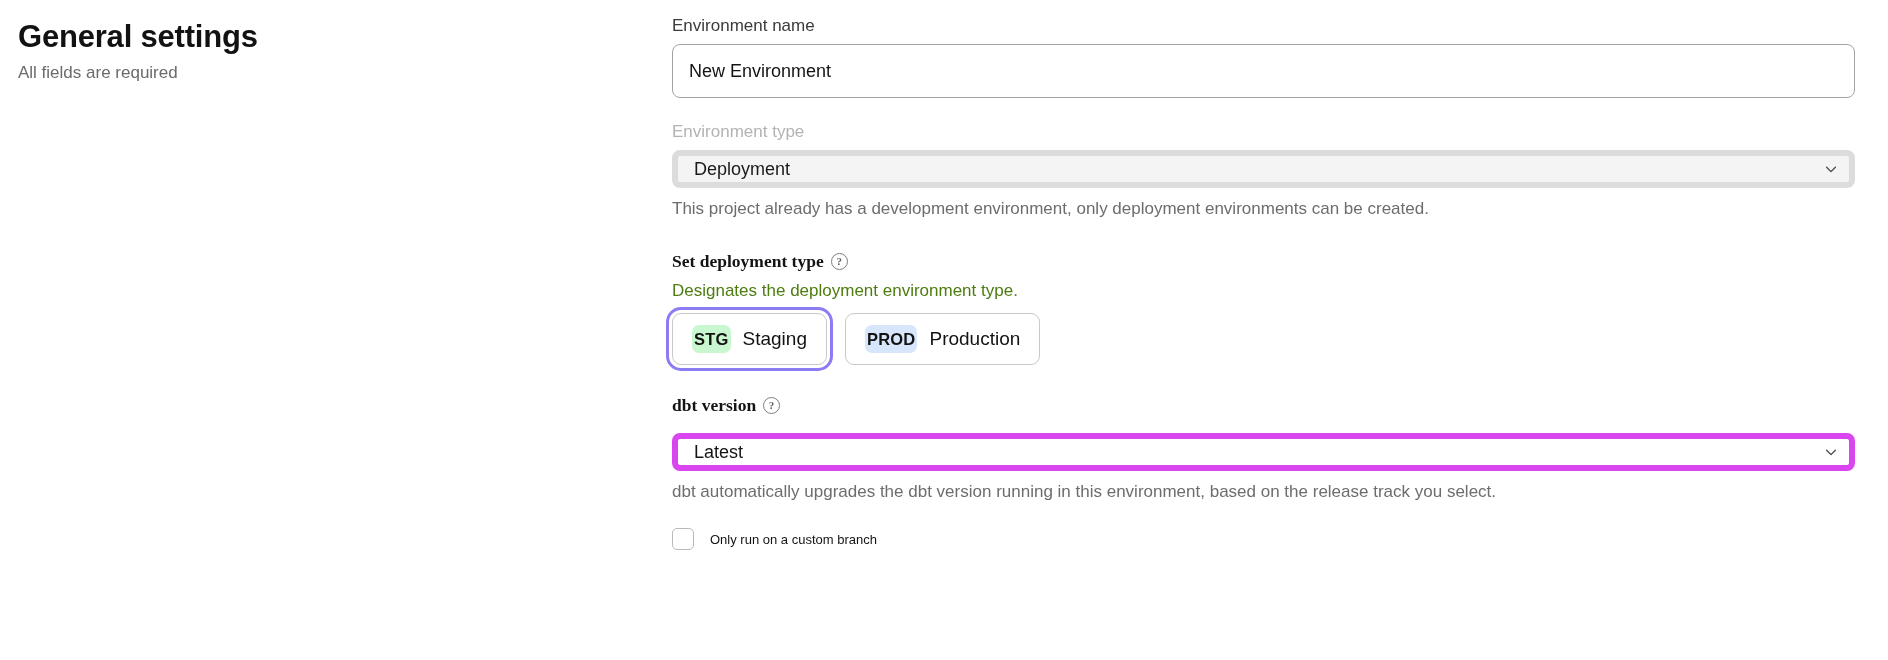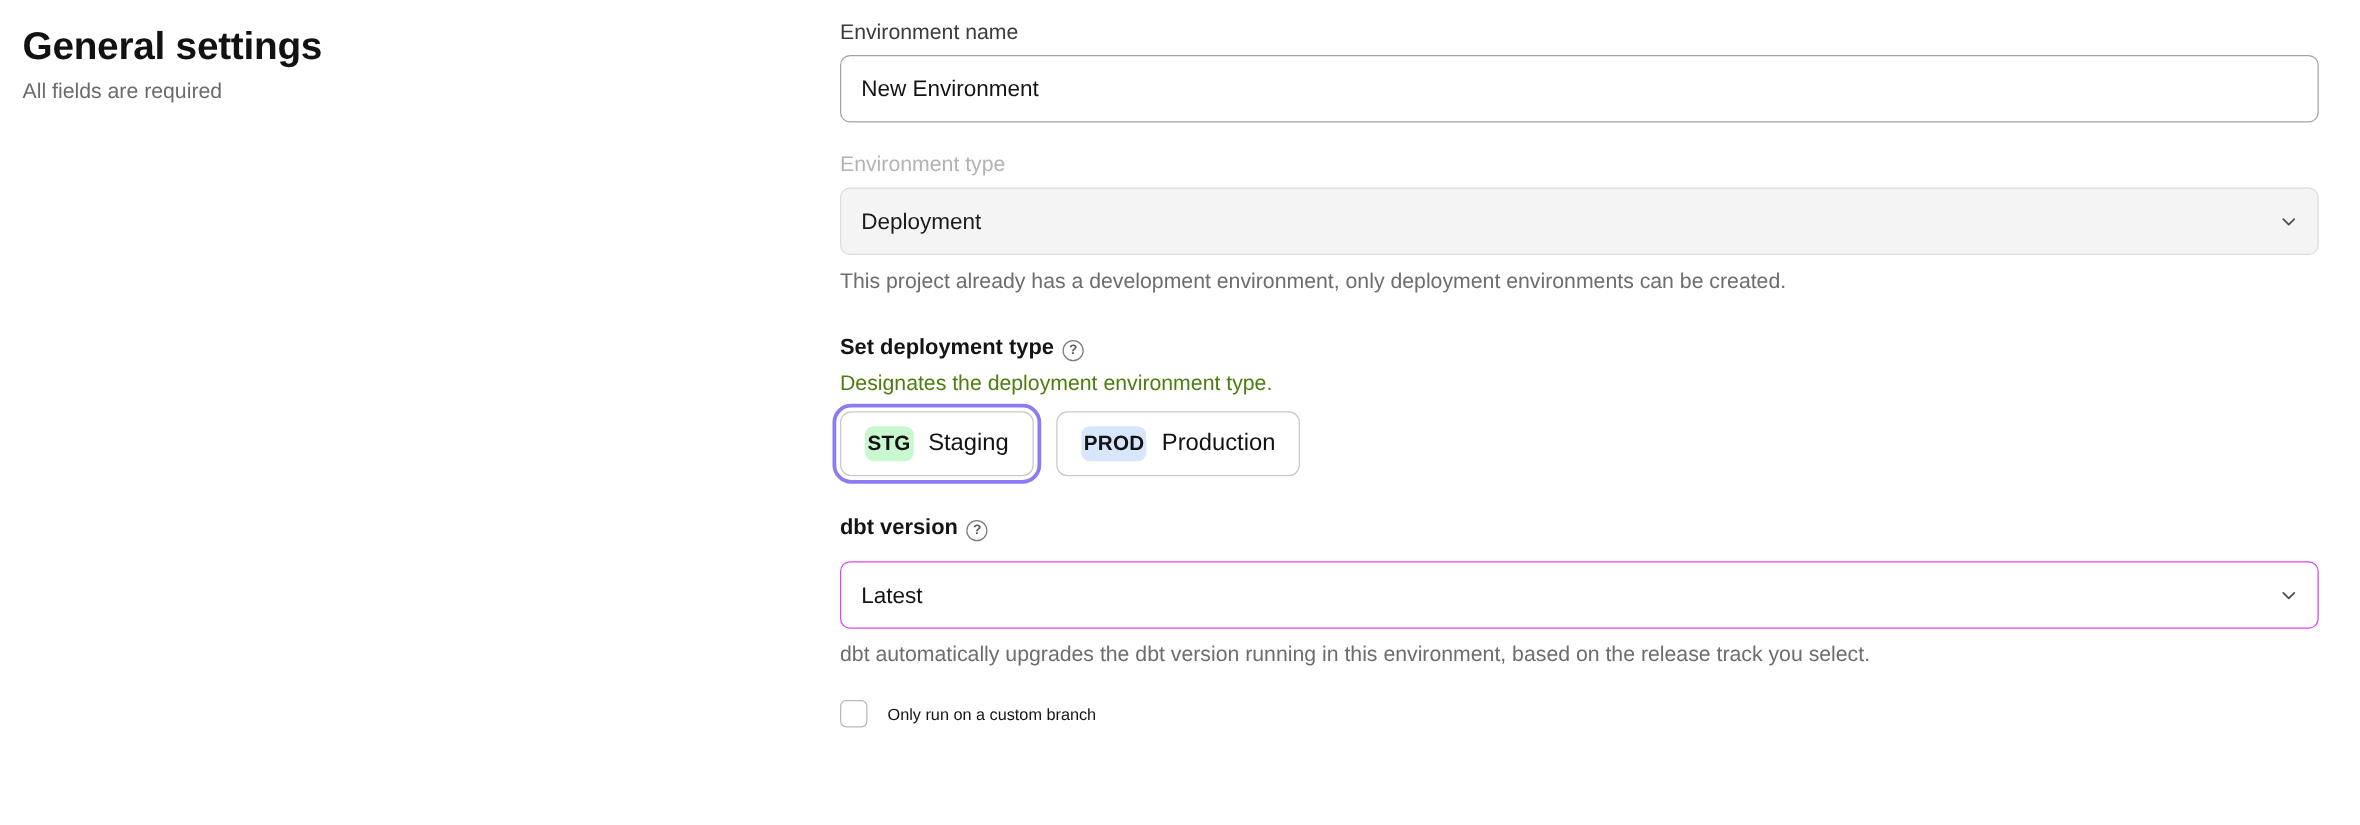--- a/index.html
+++ b/index.html
@@ -62,22 +62,23 @@
     color: #3b3b3b;
     margin-bottom: 6px;
   }
   .field-label.disabled { color: #b3b3b3; }
 
   .field-label.strong {
     font-weight: 700;
     color: #141414;
     font-size: 17.5px;
     display: flex;
-    align-items: flex-end;
+    align-items: center;
     gap: 7px;
+    font-family: Liberation Serif, serif;
   }
 
   .text-input {
     width: 100%;
     height: 54px;
     border: 1px solid #a3a3a3;
     border-radius: 8px;
     background: #ffffff;
     font-family: "Liberation Sans", sans-serif;
     font-size: 18px;
@@ -86,22 +87,22 @@
     outline: none;
   }
   .text-input::placeholder { color: #9a9a9a; }
 
   .select-wrap {
     position: relative;
     width: 100%;
   }
   .select-box {
     width: 100%;
-    height: 54px;
-    border: 1px solid #d946ef;
+    height: 38px;
+    border: 6px solid #d946ef;
     border-radius: 8px;
     background: #ffffff;
     display: flex;
     align-items: center;
     padding: 0 16px;
     font-size: 18px;
     color: #141414;
     cursor: pointer;
   }
   .select-box.disabled {

